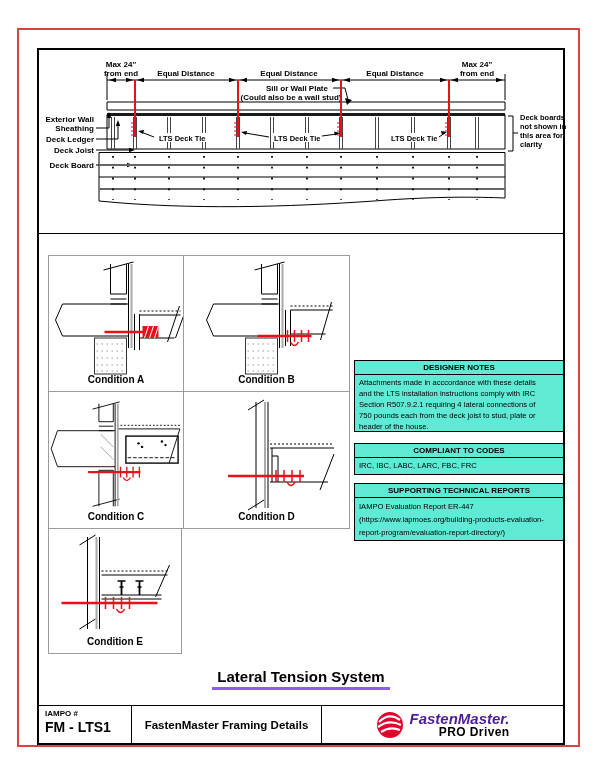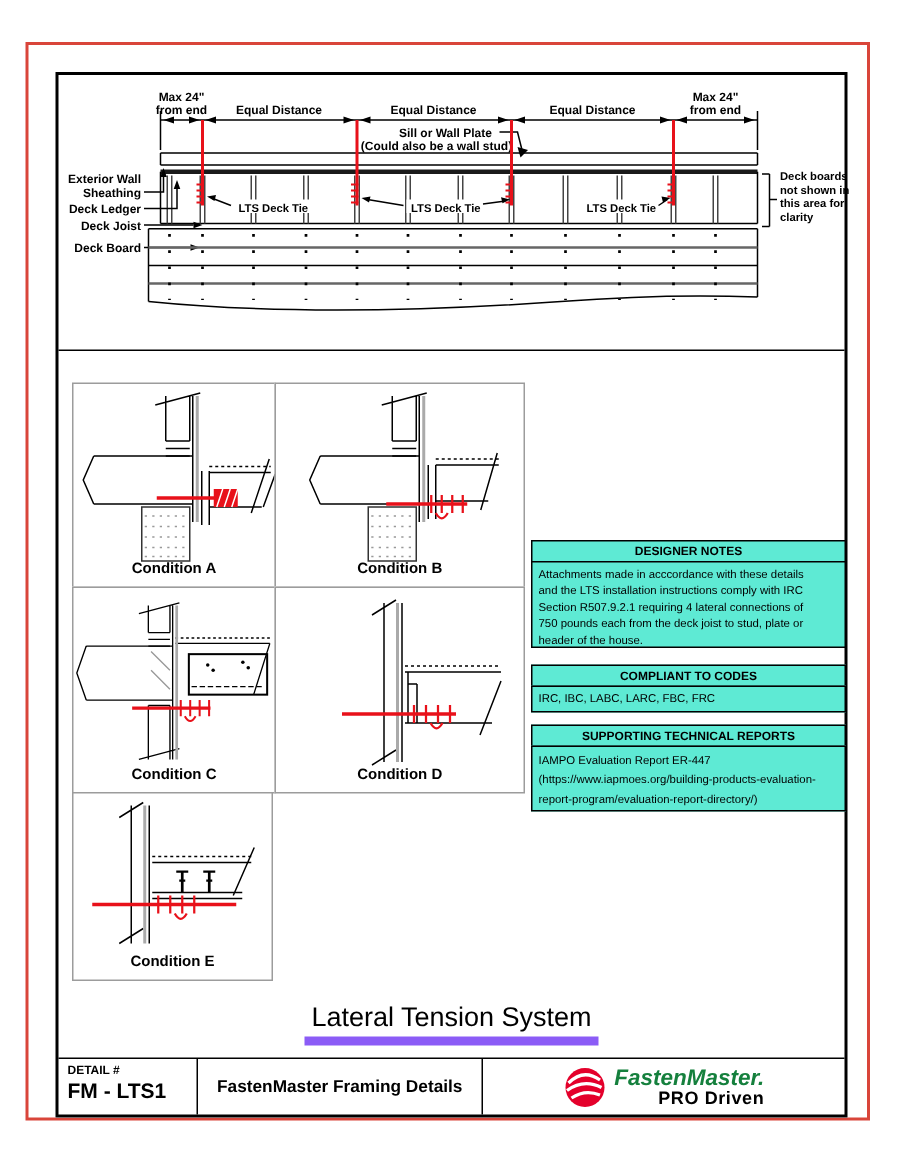--- a/index.html
+++ b/index.html
@@ -20,38 +20,38 @@
                     font-weight:bold;font-size:10px;}
 
   
   .nbox{left:315px;width:210px;border:1px solid #000;box-sizing:border-box;background:#5eead4;}
   .nbox.hdr{text-align:center;font-weight:bold;font-size:8px;line-height:13px;height:15px;}
   .nbox.bdy{font-size:7.6px;line-height:11px;padding:2px 4px;}
   .nbox.bdy .ln{white-space:nowrap;}
 
   
   .title-wrap{left:0;top:618px;width:100%;text-align:center;}
-  .title-wrap span{display:inline-block;font-weight:normal;font-size:18px;
-                   border-bottom:6px solid #8b5cf6;padding:0 5px 2px;}
+  .title-wrap span{display:inline-block;font-weight:bold;font-size:15px;
+                   border-bottom:3px solid #8b5cf6;padding:0 5px 2px;}
 
   
   .footer{left:0;bottom:0;width:100%;height:38px;border-top:1.5px solid #000;
           display:flex;box-sizing:border-box;}
   .fcell{border-right:1px solid #000;box-sizing:border-box;overflow:hidden;}
   .fcell:last-child{border-right:none;}
   .fc1{width:93px;padding:3px 0 0 6px;}
   .fc1 .lab{font-size:8px;font-weight:bold;}
   .fc1 .val{font-size:14px;font-weight:bold;margin-top:1px;}
   .fc2{width:63px;text-align:center;padding-top:3px;}
   .fc2 .lab{font-size:8.5px;font-weight:bold;}
   .fc2 .val{font-size:7.5px;font-weight:bold;margin-top:4px;}
   .fc3{width:190px;display:flex;align-items:center;justify-content:center;
        font-size:11.5px;font-weight:bold;}
   .fc4{flex:1;display:flex;align-items:center;justify-content:center;gap:4px;}
-  .brand-name{color:#15803d;font-weight:bold;font-style:italic;font-size:15px;line-height:14px;}
+  .brand-name{color:#4c1d95;font-weight:bold;font-style:italic;font-size:15px;line-height:14px;}
   .brand-sub{text-align:right;font-size:12px;font-weight:bold;line-height:12px;letter-spacing:.4px;}
 </style>
 </head>
 <body>
 
 <div class="page">
   <div class="red-frame"></div>
   <div class="frame">
 
     <svg style="left:0;top:0;overflow:visible" width="524" height="184" viewBox="0 0 524 184">
@@ -261,21 +261,21 @@
       <div class="ln">(https://www.iapmoes.org/building-products-evaluation-</div>
       <div class="ln">report-program/evaluation-report-directory/)</div>
     </div>
 
     <div class="title-wrap">
       <span>Lateral Tension System</span>
     </div>
 
     <div class="footer">
       <div class="fcell fc1">
-        <div class="lab">DETAIL #</div>
+        <div class="lab">IAMPO #</div>
         <div class="val">FM - LTS1</div>
       </div>
       <div class="fcell fc3">
         <span>FastenMaster Framing Details</span>
       </div>
       <div class="fcell fc4">
         <svg width="30" height="30" viewBox="0 0 30 30">
           <circle cx="15" cy="15" r="13" fill="#e4002b"></circle>
           <g stroke="#fff" stroke-width="2.2" fill="none">
             <path d="M4,12Q14,2 25,10"></path>

